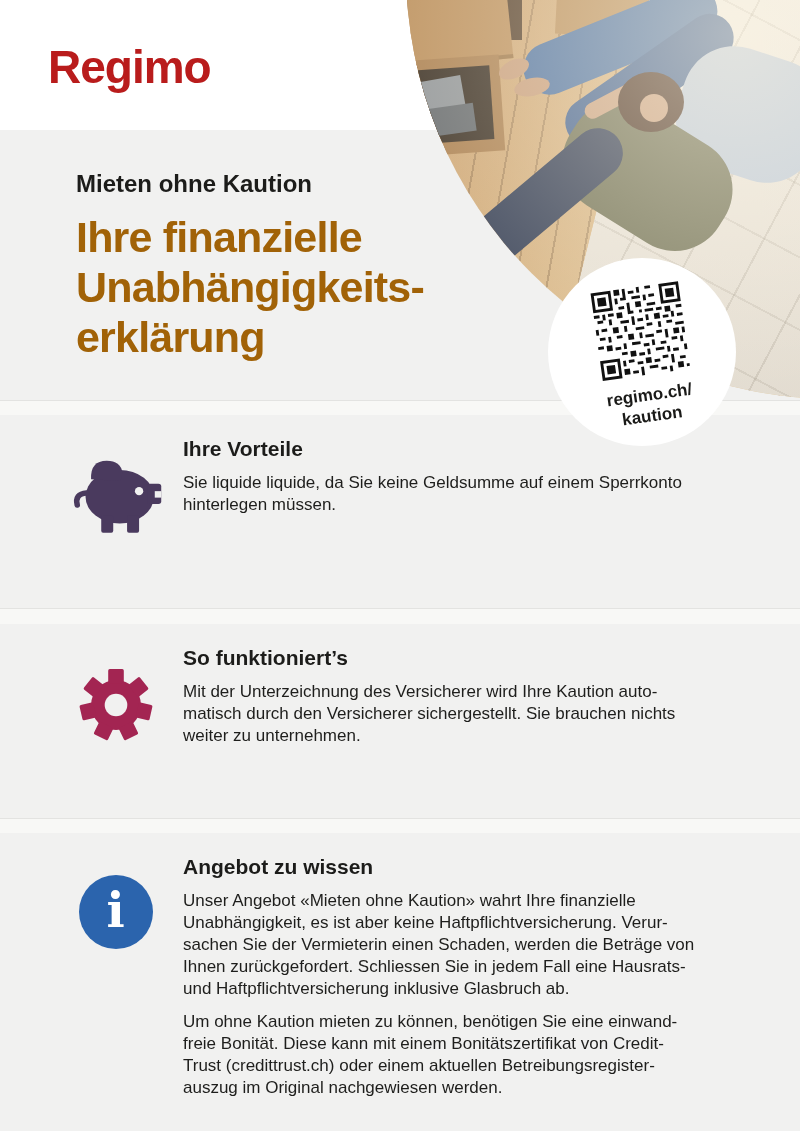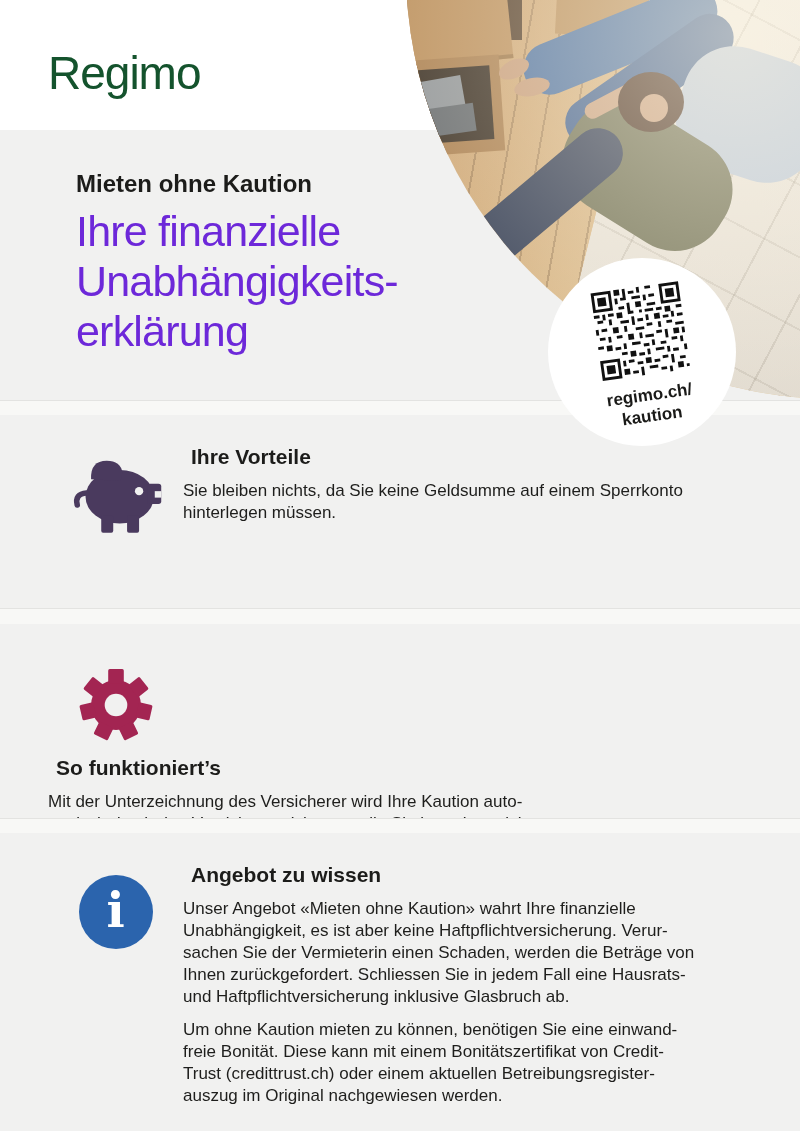--- a/index.html
+++ b/index.html
@@ -7,41 +7,41 @@
     width:800px;height:1131px;position:relative;overflow:hidden;
     background:#ffffff;
     font-family:"Liberation Sans", sans-serif;
     -webkit-font-smoothing:antialiased;
   }
   .block{position:relative;box-sizing:border-box;}
 
   
   .header{height:130px;background:#ffffff;}
   .logo{
-    position:absolute;left:48px;top:46px;
-    font-size:46px;font-weight:400;letter-spacing:-1px;
-    color:#14532d;z-index:3;
+    position:absolute;left:48px;top:40px;
+    font-size:46px;font-weight:700;letter-spacing:-1px;
+    color:#b91c1c;z-index:3;
   }
 
   
   .hero{height:270px;background:#f1f1f0;padding:40px 0 0 76px;}
   .kicker{font-size:24px;font-weight:600;color:#1c1c1a;position:relative;z-index:2;}
   .hero-title{
-    margin-top:8px;font-size:43px;line-height:50px;font-weight:400;
-    letter-spacing:-0.8px;color:#6d28d9;white-space:pre-line;position:relative;z-index:2;
+    margin-top:14px;font-size:43px;line-height:50px;font-weight:700;
+    letter-spacing:-0.8px;color:#a16207;white-space:pre-line;position:relative;z-index:2;
   }
 
   
   .gap{background:#f8f8f6;border-top:1px solid #e3e3e1;}
   .g1{height:15px;} .g2{height:16px;} .g3{height:15px;}
   .section{background:#f1f1f0;display:flex;padding:22px 44px 0 48px;}
-  .s1{height:193px;} .s2{height:194px;flex-direction:column;} .s3{height:298px;}
+  .s1{height:193px;} .s2{height:194px;} .s3{height:298px;}
   .icon-col{width:135px;flex:none;display:flex;justify-content:center;align-items:flex-start;}
   .content{flex:1;max-width:590px;}
-  .sec-title{font-size:21px;font-weight:700;color:#1c1c1a;margin:8px;}
+  .sec-title{font-size:21px;font-weight:700;color:#1c1c1a;margin:0;}
   .body-p{
     white-space:pre-line;font-size:17px;line-height:22px;color:#1e1e1c;
     margin:11px 0 0 0;
   }
   .piggy-wrap{margin-top:12px;color:#4a3a5e;}
   .gear-wrap{margin-top:20px;color:#a32552;}
   .info-circle{
     margin-top:20px;width:74px;height:74px;border-radius:50%;
     background:#2b64ad;display:flex;align-items:center;justify-content:center;
   }
@@ -190,21 +190,21 @@
           <rect x="64" y="70" width="13" height="19" rx="2"></rect>
           <path d="M20 46 q-13 1 -10 13" stroke="currentColor" stroke-width="6" fill="none" stroke-linecap="round"></path>
         </g>
         <circle cx="77" cy="44" r="4.5" fill="#f1f1f0"></circle>
         <rect x="94" y="44" width="7" height="7" fill="#f1f1f0"></rect>
       </svg>
     </div>
   </div>
   <div class="content">
     <h2 class="sec-title">Ihre Vorteile</h2>
-    <p class="body-p">Sie bleiben nichts, da Sie keine Geldsumme auf einem Sperrkonto
+    <p class="body-p">Sie liquide liquide, da Sie keine Geldsumme auf einem Sperrkonto
 hinterlegen müssen.</p>
   </div>
 </div>
 
 <div class="block gap g2"></div>
 
 <div class="block section s2">
   <div class="icon-col">
     <div class="gear-wrap">
       <svg width="78" height="78" viewBox="0 0 100 100" xmlns="http://www.w3.org/2000/svg">

